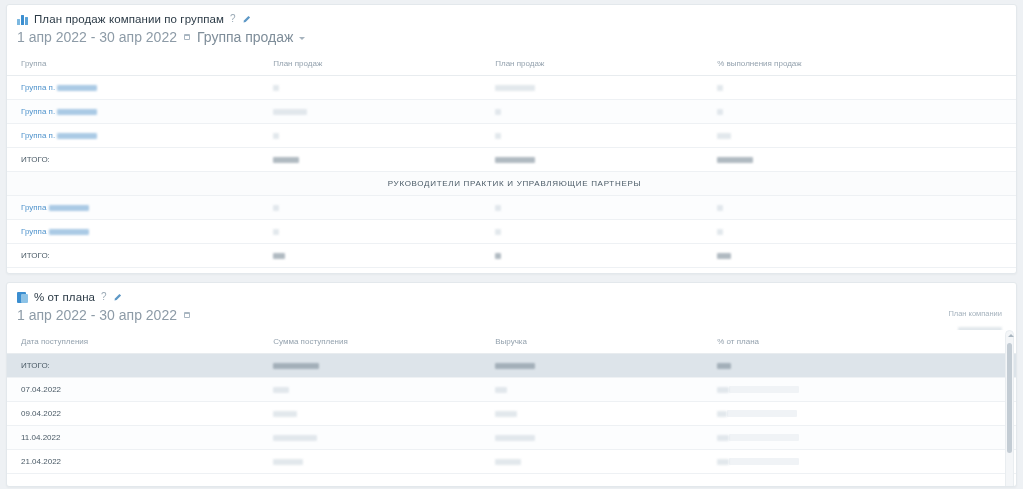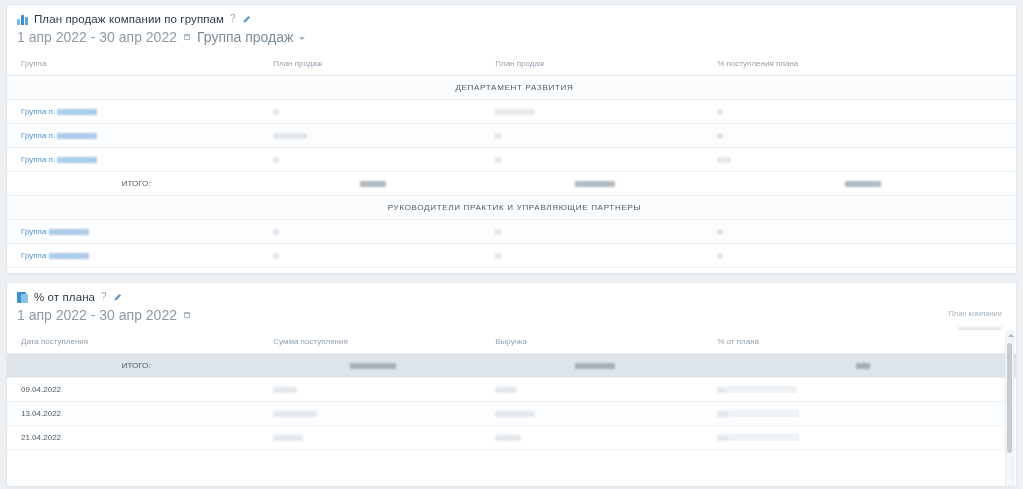--- a/index.html
+++ b/index.html
@@ -134,21 +134,20 @@
     font-size: 7.5px;
     letter-spacing: .7px;
     color: #7e8d99;
     padding: 6px 0;
     background: #fbfcfd;
     border-bottom: 1px solid #eef1f4;
   }
   .total-row td {
     font-size: 8px;
     color: #44535f;
-    text-align: center;
   }
   tr.zebra td { background: #fcfdfe; }
 
   
   .rd {
     display: inline-block;
     height: 6px;
     border-radius: 1px;
     background: #ccd6de;
     opacity: .55;
@@ -233,27 +232,24 @@
         <span class="caret"></span>
       </span>
     </div>
 
     <table class="grid">
       <thead>
         <tr>
           <th class="c-name">Группа</th>
           <th class="c-plan">План продаж</th>
           <th class="c-fact">План продаж</th>
-          <th class="c-pct">% поступления плана</th>
+          <th class="c-pct">% выполнения продаж</th>
         </tr>
       </thead>
       <tbody id="plan-body">
-          <tr class="section-row">
-            <td colspan="4">ДЕПАРТАМЕНТ РАЗВИТИЯ</td>
-          </tr>
           <tr>
             <td><span class="link-txt">Группа п.</span> <span class="rd blue" style="width:40px"></span></td>
             <td><span class="rd " style="width:6px"></span></td>
             <td><span class="rd " style="width:40px"></span></td>
             <td><span class="rd " style="width:6px"></span></td>
           </tr>
           <tr class="zebra">
             <td><span class="link-txt">Группа п.</span> <span class="rd blue" style="width:40px"></span></td>
             <td><span class="rd " style="width:34px"></span></td>
             <td><span class="rd " style="width:6px"></span></td>
@@ -334,28 +330,34 @@
             <th class="c-pct">% от плана</th>
           </tr>
         </thead>
         <tbody id="percent-body">
             <tr class="total-row" style="background: rgb(221, 228, 234);">
               <td>ИТОГО:</td>
               <td><span class="rd dark" style="width:46px"></span></td>
               <td><span class="rd dark" style="width:40px"></span></td>
               <td><span class="rd dark" style="width:14px"></span></td>
             </tr>
+            <tr class="zebra">
+              <td>07.04.2022</td>
+              <td><span class="rd " style="width:16px"></span></td>
+              <td><span class="rd " style="width:12px"></span></td>
+              <td><span class="rd " style="width:12px"></span><span class="pct-cell-bar"></span></td>
+            </tr>
             <tr>
               <td>09.04.2022</td>
               <td><span class="rd " style="width:24px"></span></td>
               <td><span class="rd " style="width:22px"></span></td>
               <td><span class="rd " style="width:10px"></span><span class="pct-cell-bar"></span></td>
             </tr>
             <tr class="zebra">
-              <td>13.04.2022</td>
+              <td>11.04.2022</td>
               <td><span class="rd " style="width:44px"></span></td>
               <td><span class="rd " style="width:40px"></span></td>
               <td><span class="rd " style="width:12px"></span><span class="pct-cell-bar"></span></td>
             </tr>
             <tr>
               <td>21.04.2022</td>
               <td><span class="rd " style="width:30px"></span></td>
               <td><span class="rd " style="width:26px"></span></td>
               <td><span class="rd " style="width:12px"></span><span class="pct-cell-bar"></span></td>
             </tr>

